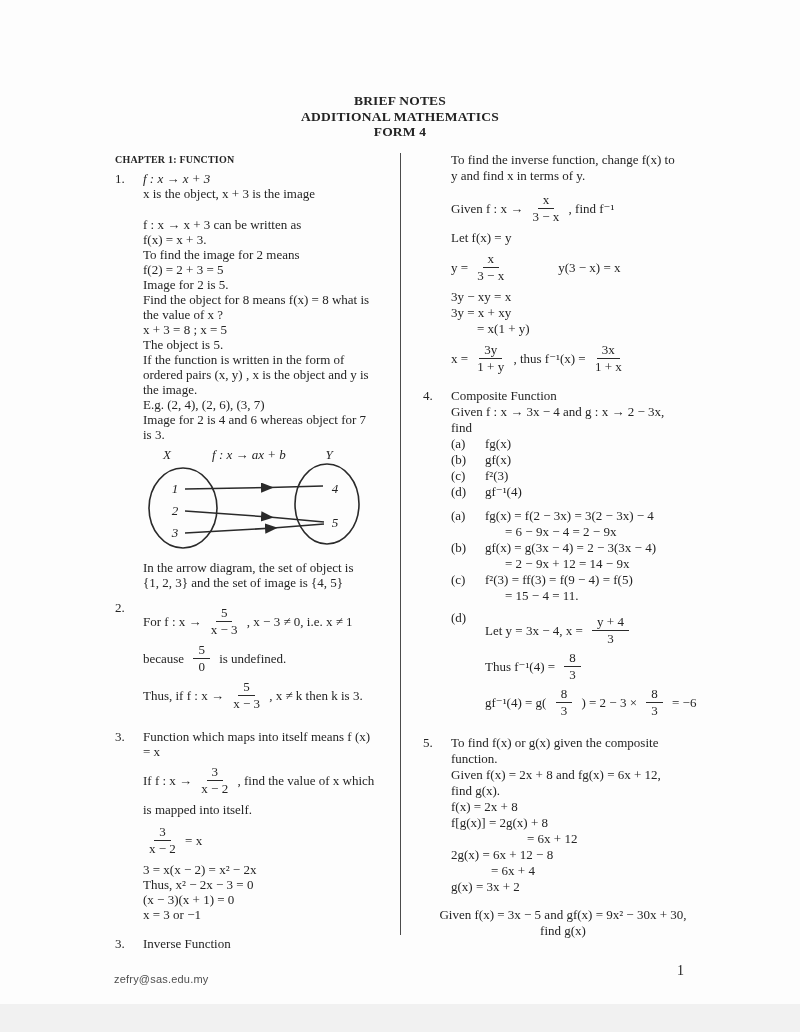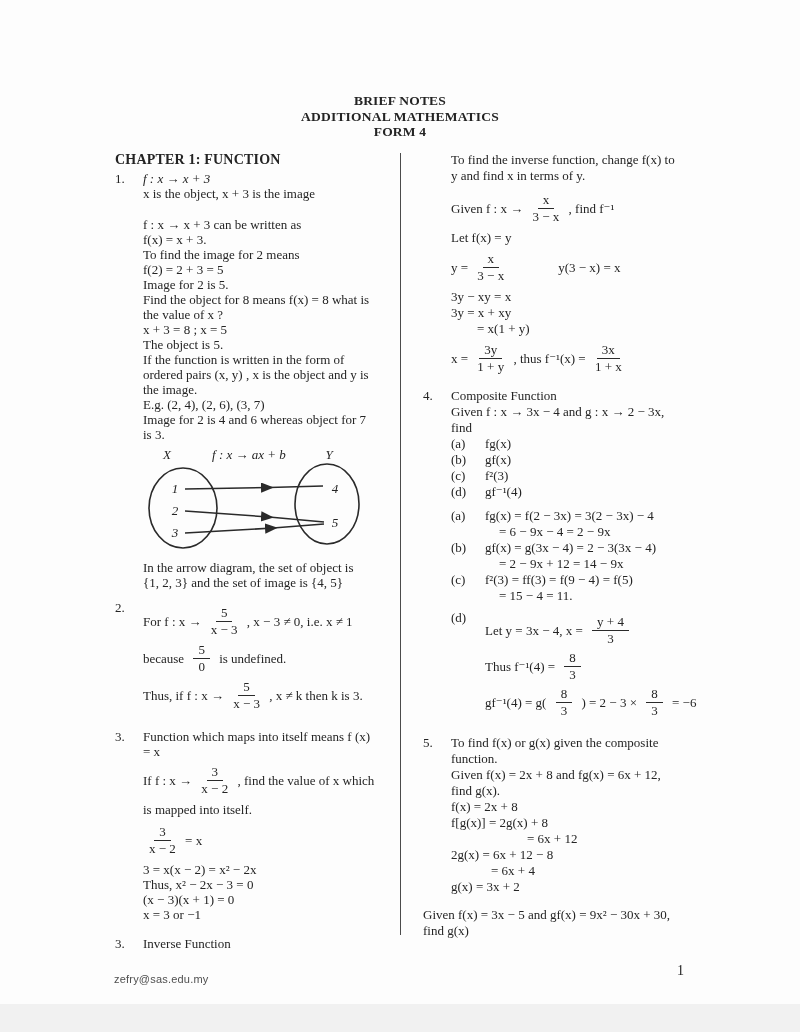--- a/index.html
+++ b/index.html
@@ -15,21 +15,21 @@
     position:absolute; top:93px; left:0; width:100%;
     text-align:center; font-weight:bold; font-size:13.5px; line-height:15.5px; letter-spacing:0.2px;
   }
 
   .divider { position:absolute; left:400px; top:153px; height:782px; width:0; border-left:1.7px solid #4b4b4b; }
 
   .col { position:absolute; top:152px; }
   .col-left  { left:115px; width:283px; }
   .col-right { left:423px; width:280px; }
 
-  .chapter { font-weight:bold; font-size:14px; letter-spacing:0.2px; margin-bottom:3px; }
+  .chapter { font-weight:bold; font-size:10px; letter-spacing:0.2px; margin-bottom:3px; }
 
   .item  { display:flex; }
   .inum  { flex:0 0 28px; }
   .ibody { flex:1; }
 
   .ln { min-height:15px; }
   .col-left .ln { line-height:15px; }
   .col-right .ln { line-height:16px; }
 
   .indent { margin-left:28px; }
@@ -54,28 +54,28 @@
   .subq { display:flex; }
   .ql   { flex:0 0 34px; }
 
   .givenfr { margin-top:9px; }
   .eq-ind  { margin-left:26px; }
   .side    { margin-left:48px; }
 
   .item4R { margin-top:14px; }
   .answers{ margin-top:8px; }
   .ans    { display:flex; }
-  .ansbody .cont { margin-left:14px; }
+  .ansbody .cont { margin-left:20px; }
   .ansd   { margin-top:6px; }
   .ansd .frline { margin:5px 0; }
 
   .item5  { margin-top:12px; }
   .ind-a  { margin-left:76px; }
   .ind-b  { margin-left:40px; }
-  .tail   { margin-top:12px; }
+  .tail   { margin-top:12px;text-align:center; }
 
   .footer-email {
     position:absolute; left:114px; top:971px;
     font-family:"Liberation Sans","DejaVu Sans",sans-serif;
     font-size:11px; color:#4f4f4f; letter-spacing:0.2px;
   }
   .page-num { position:absolute; right:116px; top:963px; font-size:14px; }
 </style>
 </head>
 <body>

